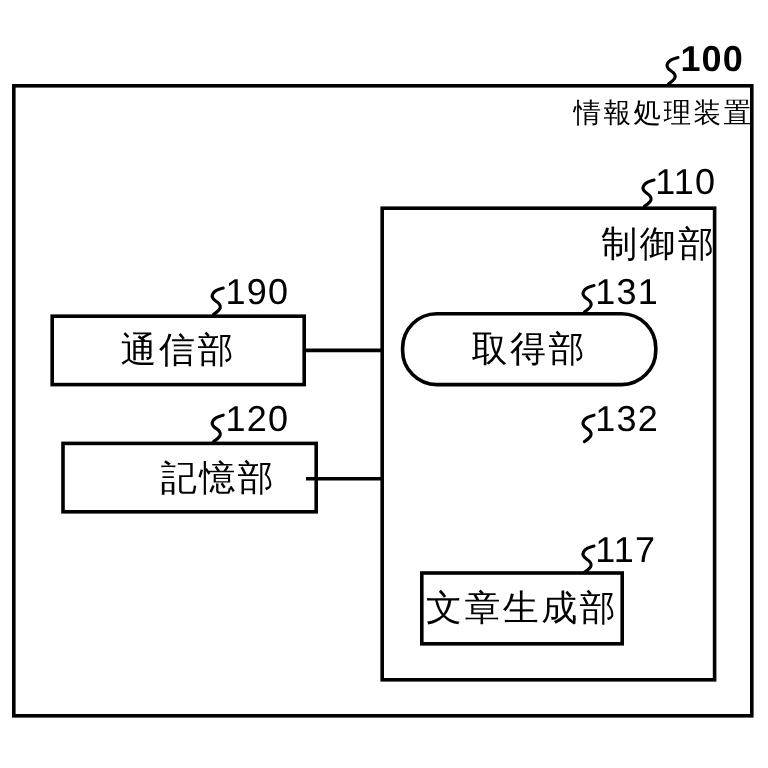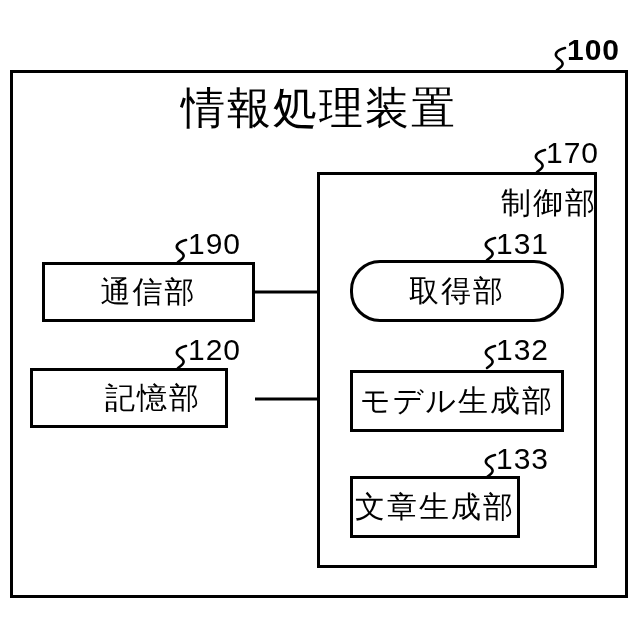--- a/index.html
+++ b/index.html
@@ -27,35 +27,35 @@
     font-size: 30px;
     letter-spacing: 2px;
     white-space: nowrap;
   }
   .device-box  { left: 10px;  top: 70px;  width: 618px; height: 528px; }
   .control-box { left: 317px; top: 172px; width: 280px; height: 396px; }
 
   .device-title {
     position: absolute;
     left: 10px; top: 79px; width: 618px;
-    text-align: center;
-    font-size: 44px;
+    text-align: right;
+    font-size: 23px;
     letter-spacing: 2px;
   }
   .control-title {
     position: absolute;
     left: 317px; top: 183px; width: 280px;
     text-align: right;
     font-size: 30px;
     letter-spacing: 2px;
   }
 
   .unit-comm        { left: 42px;  top: 262px; width: 213px; height: 60px; align-items: center; }
-  .unit-storage     { left: 30px;  top: 368px; width: 198px; height: 60px; padding-left: 48px; }
-  .unit-acquisition { left: 350px; top: 260px; width: 214px; height: 62px; border-radius: 30px; }
+  .unit-storage     { left: 51px;  top: 368px; width: 214px; height: 60px; padding-left: 48px; }
+  .unit-acquisition { left: 334px; top: 260px; width: 214px; height: 62px; border-radius: 30px; }
   .unit-model       { left: 350px; top: 370px; width: 214px; height: 62px; }
   .unit-text        { left: 350px; top: 476px; width: 170px; height: 62px; }
 
   .ref {
     position: absolute;
     font-size: 30px;
     line-height: 30px;
     letter-spacing: 1px;
     white-space: nowrap;
   }
@@ -88,34 +88,31 @@
   <div class="box unit unit-comm">
     <span class="unit-label">通信部</span>
   </div>
   <div class="box unit unit-storage">
     <span class="unit-label">記憶部</span>
   </div>
 
   <div class="box unit unit-acquisition">
     <span class="unit-label">取得部</span>
   </div>
-  <div class="box unit unit-model">
-    <span class="unit-label">モデル生成部</span>
-  </div>
   <div class="box unit unit-text">
     <span class="unit-label">文章生成部</span>
   </div>
 
   <div class="ref ref-100">100</div>
-  <div class="ref ref-130">170</div>
+  <div class="ref ref-130">110</div>
   <div class="ref ref-110">190</div>
   <div class="ref ref-120">120</div>
   <div class="ref ref-131">131</div>
   <div class="ref ref-132">132</div>
-  <div class="ref ref-133">133</div>
+  <div class="ref ref-133">117</div>
 
   <svg class="svg-overlay" viewBox="0 0 640 640" xmlns="http://www.w3.org/2000/svg">
     <defs>
       <path id="squiggle" d="M13 1 C4 3 1 8 7 12 C13 16 11 19 5 23" fill="none" stroke="#000000" stroke-width="2.6" stroke-linecap="round"></path>
     </defs>
 
     <line x1="255" y1="292" x2="318" y2="292" stroke="#000000" stroke-width="3"></line>
     <line x1="255" y1="399" x2="318" y2="399" stroke="#000000" stroke-width="3"></line>
 
     <use href="#squiggle" transform="translate(552,47)"></use>

